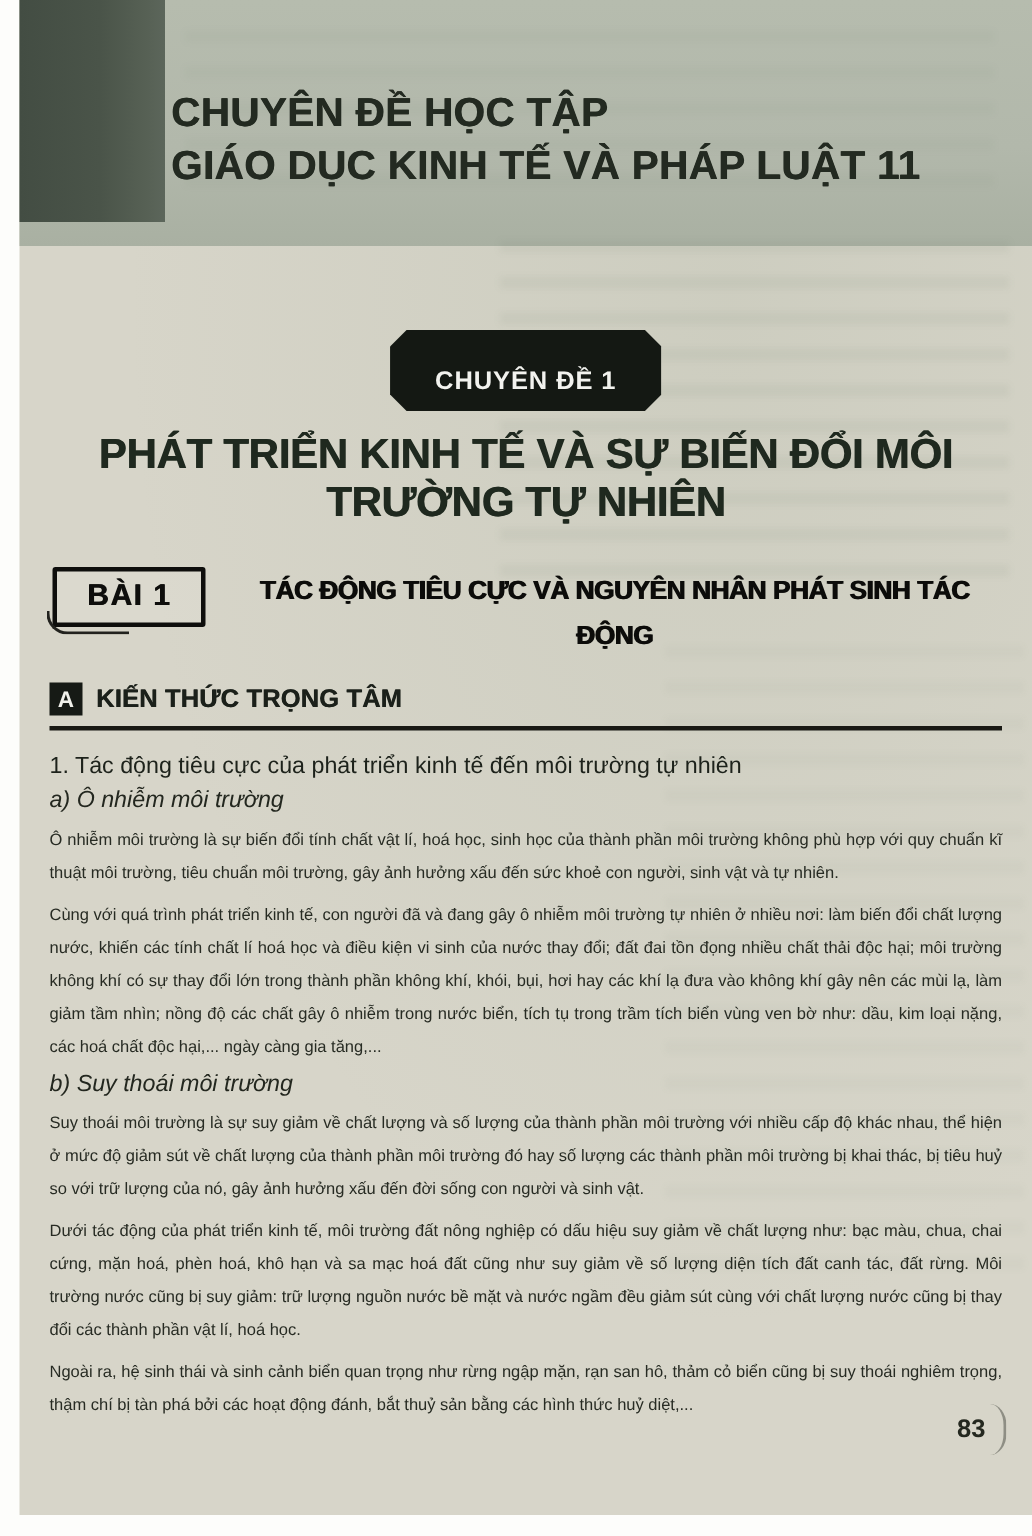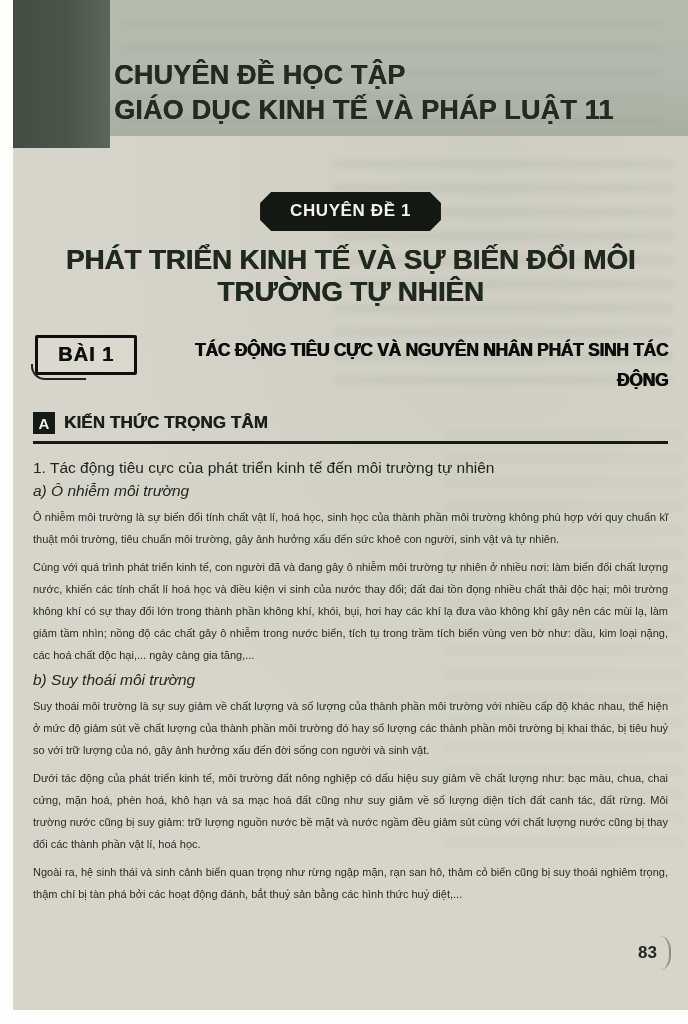--- a/index.html
+++ b/index.html
@@ -20,21 +20,21 @@
     overflow:hidden;
   }
   .scan{
     position:absolute;left:13px;top:0;width:675px;height:1010px;
     background:
       radial-gradient(ellipse at 70% 20%, rgba(160,170,150,0.18), transparent 60%),
       var(--page_bg);
   }
   
   .band{
-    position:relative;height:136px;
+    position:relative;height:164px;
     background:linear-gradient(180deg,#b6bcae 0%,var(--header_band) 60%,#a9b0a2 100%);
   }
   .corner-block{
     position:absolute;left:0;top:0;width:97px;height:148px;
     background:linear-gradient(90deg,#434d43 0%,#4a5449 55%,#576155 88%,#5c665b 100%);
   }
   .book-title{
     position:absolute;left:101px;top:58px;
     font-size:27px;font-weight:bold;line-height:35px;
     color:#232a21;letter-spacing:0.2px;
@@ -45,21 +45,21 @@
   .smudge-lines{
     background:repeating-linear-gradient(180deg,
       rgba(104,120,100,0.13) 0 9px, rgba(0,0,0,0) 9px 24px);
   }
   
   .content{position:relative;padding:0 20px;}
   .badge-row{display:flex;justify-content:center;margin-top:56px;}
   .chapter-badge{
     background:var(--badge_bg);color:#f2f2ee;
     font-size:17px;font-weight:bold;letter-spacing:0.6px;
-    padding:9px 30px 10px;
+    padding:24px 30px 10px;
     clip-path:polygon(11px 0,calc(100% - 11px) 0,100% 11px,100% calc(100% - 11px),
       calc(100% - 11px) 100%,11px 100%,0 calc(100% - 11px),0 11px);
   }
   .chapter-title{
     margin-top:13px;text-align:center;
     font-size:28px;font-weight:bold;letter-spacing:-0.2px;
     color:var(--ink_heading);
     text-shadow:0.5px 0 0 var(--ink_heading);
   }
   .lesson-row{display:flex;align-items:flex-start;margin-top:27px;gap:14px;}
@@ -72,21 +72,21 @@
     text-shadow:0.5px 0 0 #0e0e0c;
     background:rgba(255,255,255,0.10);
   }
   .lesson-box::after{
     content:"";position:absolute;left:-7px;bottom:-8px;
     width:55%;height:14px;
     border-left:2px solid #22221e;border-bottom:2px solid #22221e;
     border-bottom-left-radius:14px;
   }
   .lesson-title{
-    flex:1;text-align:right;
+    flex:1;text-align:center;
     font-size:17.5px;font-weight:bold;line-height:30px;
     letter-spacing:-0.3px;color:#0c0c0a;
     text-shadow:0.8px 0 0 #0c0c0a;
   }
   .section-row{display:flex;align-items:center;gap:9px;margin-top:17px;}
   .section-letter{
     width:22px;height:22px;flex:0 0 auto;
     background:#161a15;color:#f0f0ea;
     display:flex;align-items:center;justify-content:center;
     font-size:15px;font-weight:bold;

